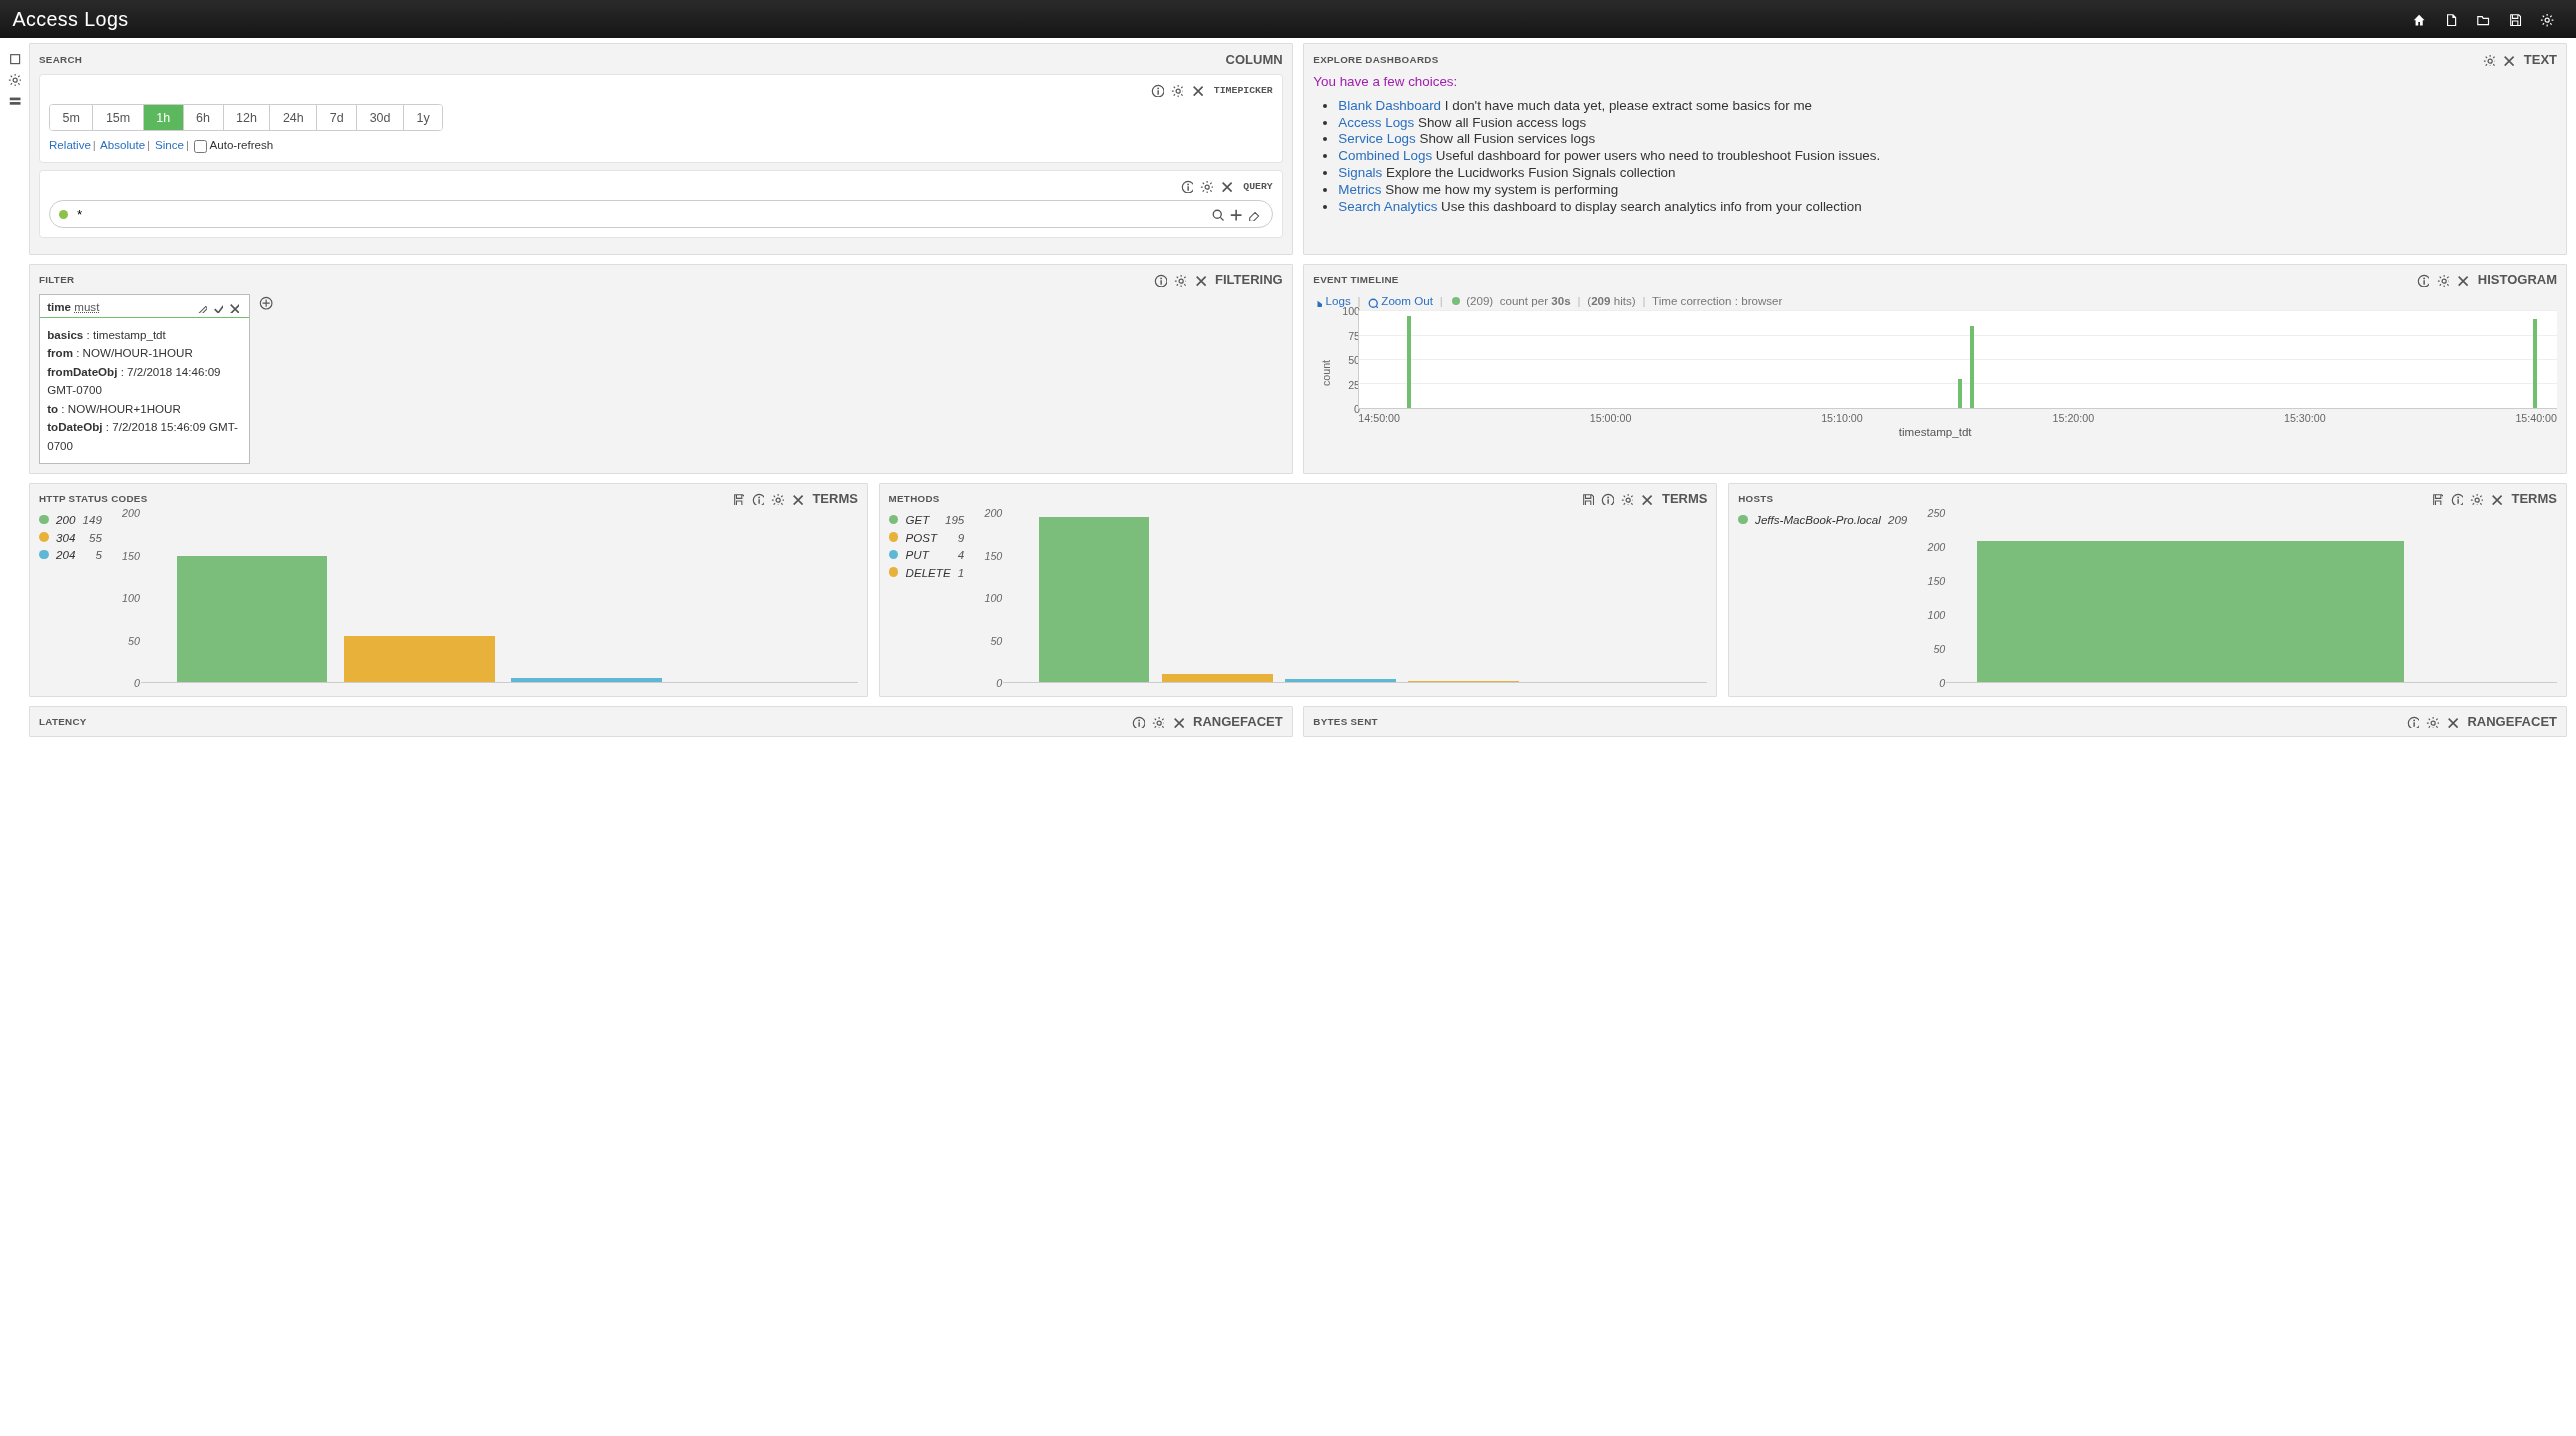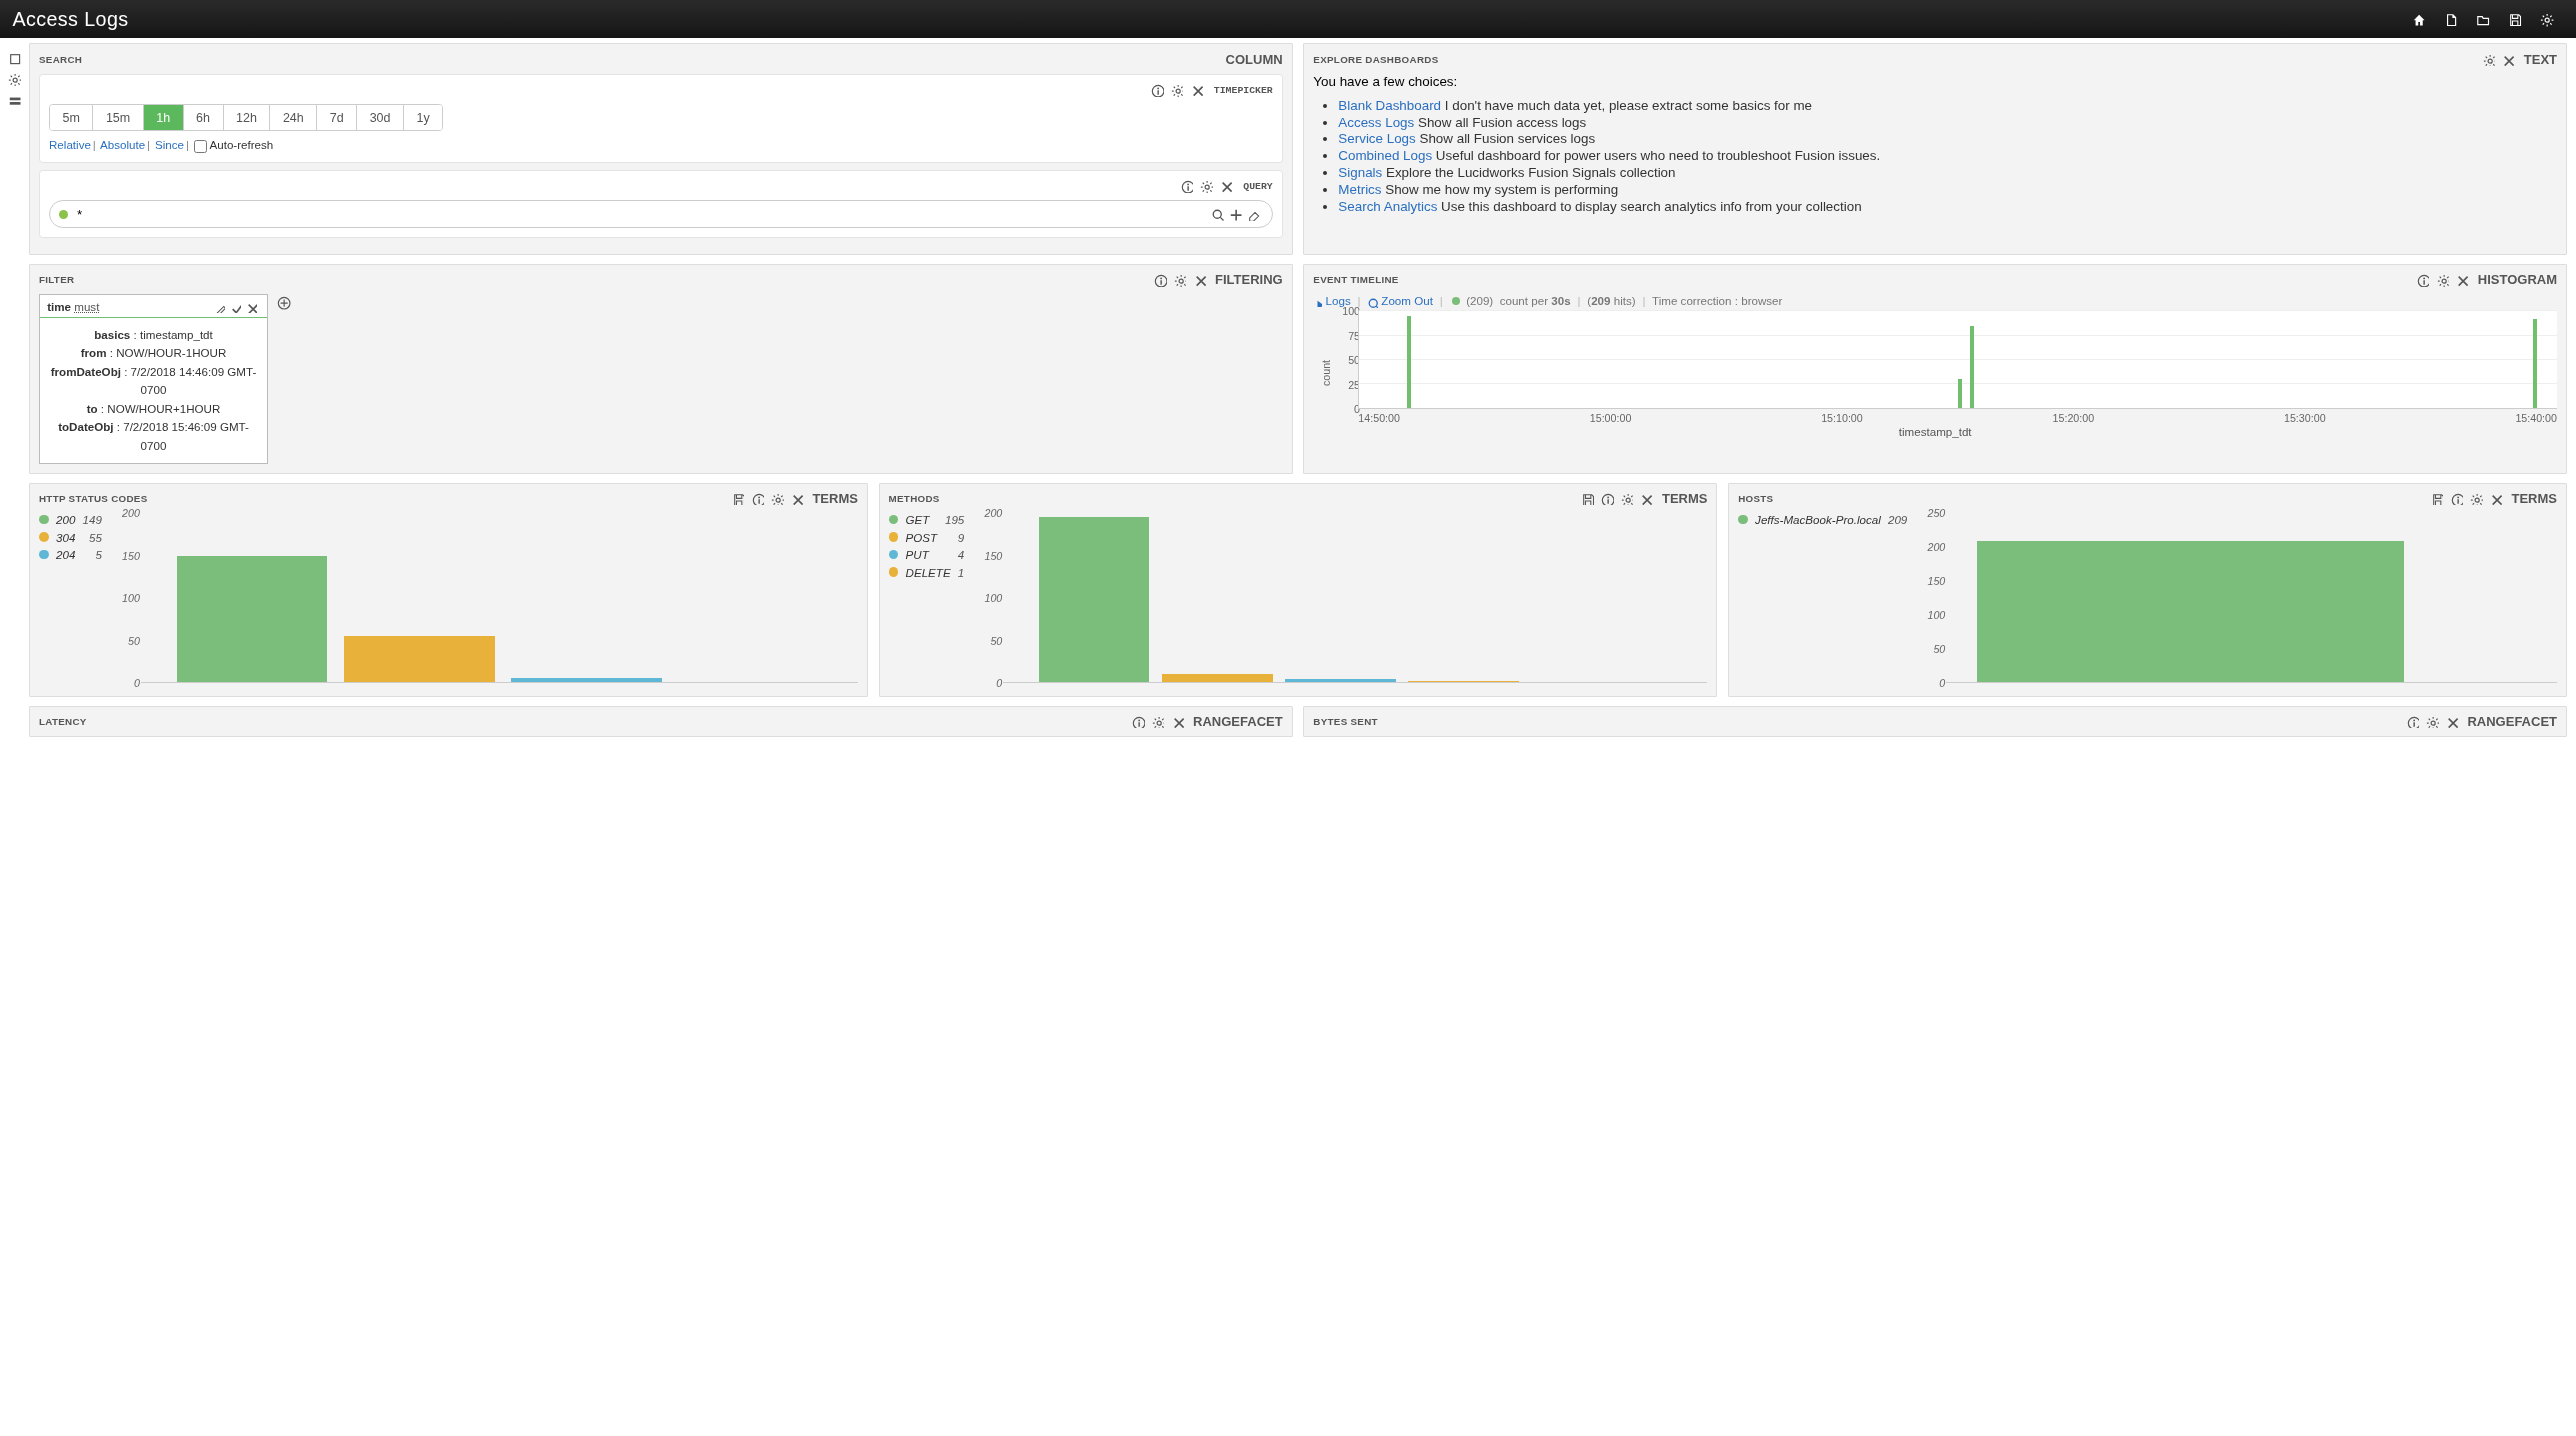--- a/index.html
+++ b/index.html
@@ -42,27 +42,27 @@
   .tp-links .sep { color:#888; padding:0 1.8px;}
   .chk { vertical-align:middle; }
   
   
   .qbox { display:flex; align-items:center; border:0.9px solid #ccc; border-radius:14.3px; padding:3.6px 9px; background:#fff;}
   .qbox .dot { width:9px;height:9px;border-radius:50%;background:#8bc34a;margin-right:9px;flex-shrink:0;}
   .qbox input { flex:1; border:none; outline:none; font-size:13.4px; padding:1.8px 0;}
   .qbox .qbtn { width:18px;text-align:center;cursor:pointer;color:#555;}
   
   
-  .explore p { font-size:13.4px; margin-bottom:9px; color:#000000;}
+  .explore p { font-size:13.4px; margin-bottom:9px; color:#a21caf;}
   .explore ul { padding-left:25px;}
   .explore li { font-size:13.4px; margin-bottom:1.8px; color:#333;}
   .explore a { color:#2a6fbf; text-decoration:none;}
   
   
-  .filter-card { background:#fff; border:0.9px solid #bbb; width:229px; display:inline-block; vertical-align:top;text-align:center;}
+  .filter-card { background:#fff; border:0.9px solid #bbb; width:211px; display:inline-block; vertical-align:top;}
   .filter-card .fc-hd { display:flex; align-items:center; padding:4.5px 7.2px; border-bottom:1.8px solid #6fbf6f; font-size:11.6px;}
   .filter-card .fc-hd .fmust { text-decoration:underline dotted; color:#555;}
   .filter-card .fc-hd .fsp { flex:1;}
   .filter-card .fc-hd .fi { width:16px; text-align:center; cursor:pointer; color:#555; font-size:10.7px;}
   .filter-card .fc-bd { padding:7.2px; font-size:11.6px; line-height:1.6;}
   .filter-card .fc-bd b { font-weight:700; color:#333;}
   .addf { display:inline-block; vertical-align:top; margin-left:5.4px; color:#555; font-size:13.4px; cursor:pointer;}
   
   
   .tl-controls { font-size:11.6px; color:#777; margin-bottom:3.6px;}

